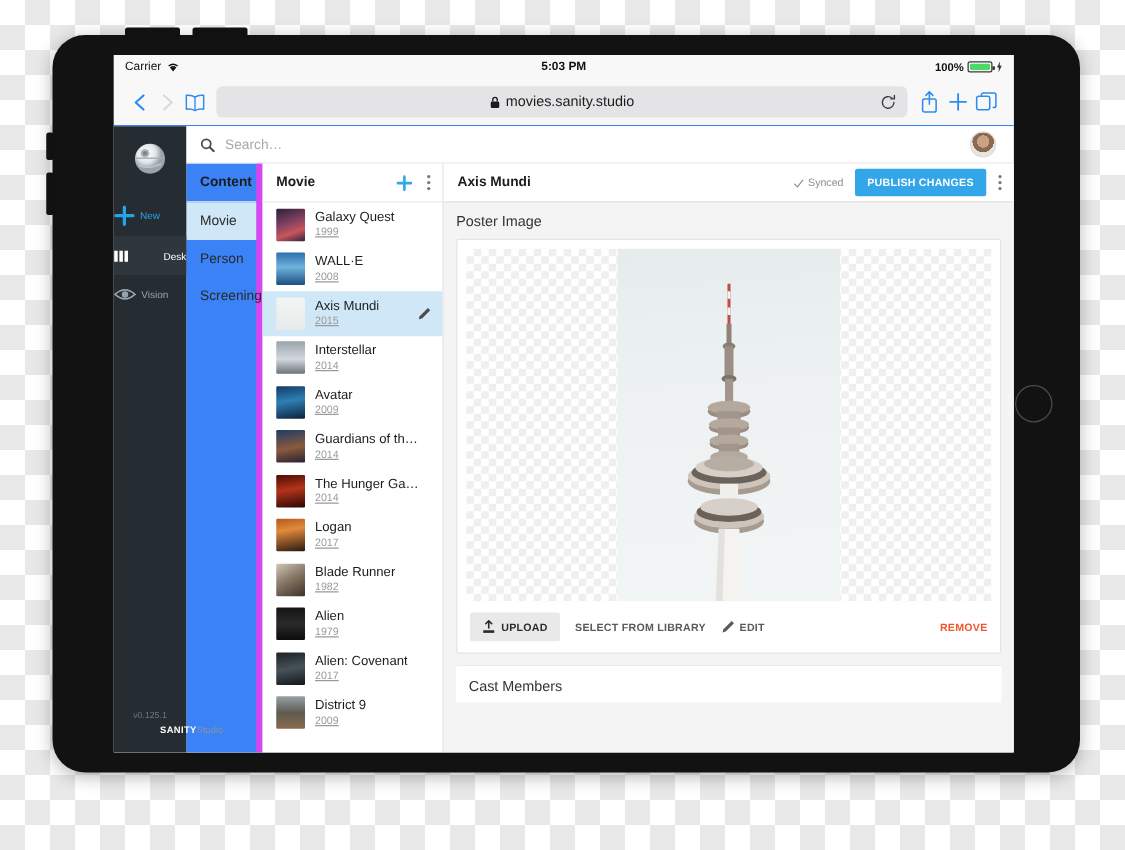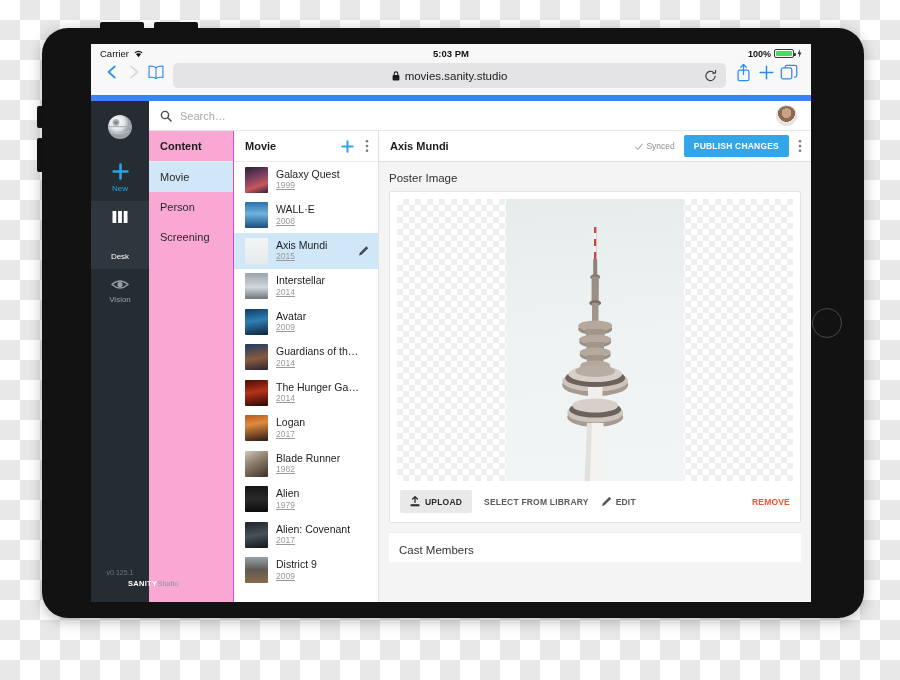--- a/index.html
+++ b/index.html
@@ -84,23 +84,23 @@
   .batt::after {
     content:""; position:absolute; right:-3px; top:2.5px;
     width:2px; height:3px; background:#3a3a3a; border-radius:0 1px 1px 0;
   }
   .batt i { display:block; height:100%; width:100%; background:#4cd964; border-radius:1px; }
 
   
   #browser-bar {
     height: 38px;
     background: #f8f8f8;
-    border-bottom: 6px solid #3b82f6;
+    border-bottom: 1px solid #3b82f6;
     display: flex;
-    align-items: flex-start;
+    align-items: center;
     padding: 0 12px;
     gap: 4px;
   }
   .nav-ico { width: 18px; height: 18px; flex: none; }
   .nav-ico.disabled { opacity: .32; }
   #url-field {
     flex: 1;
     height: 25px;
     background: #e4e4e6;
     border-radius: 5px;
@@ -124,21 +124,21 @@
     display: flex;
     flex-direction: column;
     align-items: center;
     flex: none;
     position: relative;
   }
   #brand-logo { margin-top: 13px; margin-bottom: 10px; }
   .nav-item {
     width: 100%;
     padding: 9px 0 8px;
-    display: flex; flex-direction: column;
+    display: flex; 
     align-items: center; gap: 4px;
     color: #98a2aa;
     font-size: 8px;
   }
   .nav-item.accent { color: #27a3e8; }
   .nav-item.active { background: #2f373e; color: #ffffff; gap: 28px; }
   #nav-footer {
     position: absolute; bottom: 12px; left: 0; right: 0;
     text-align: center; line-height: 1.55;
   }
@@ -161,23 +161,23 @@
     width: 21px; height: 21px; border-radius: 50%;
     margin-left: auto; margin-right: 3px;
     background: radial-gradient(circle at 50% 38%, #c9a183 0 32%, #8c6a52 33% 56%, #e8e4de 57% 100%);
     border: 1px solid #ddd; overflow: hidden; flex: none;
   }
 
   #panes { flex: 1; display: flex; min-height: 0; background: #f4f4f4; }
 
   
   #pane-content {
-    width: 85px; flex: none;
-    background: #f9a8d4;
-    border-right: 1px solid #d946ef;
+    width: 61px; flex: none;
+    background: #3b82f6;
+    border-right: 5px solid #d946ef;
   }
   .pane-head {
     height: 31px; display: flex; align-items: center;
     padding: 0 11px; font-size: 11px; font-weight: 700; color: #1c1c1c;
     border-bottom: 1px solid #ececec;
   }
   .content-item {
     padding: 9px 11px; font-size: 11px; color: #2a2a2a;
   }
   .content-item.selected { background: #cfe7f6; }

